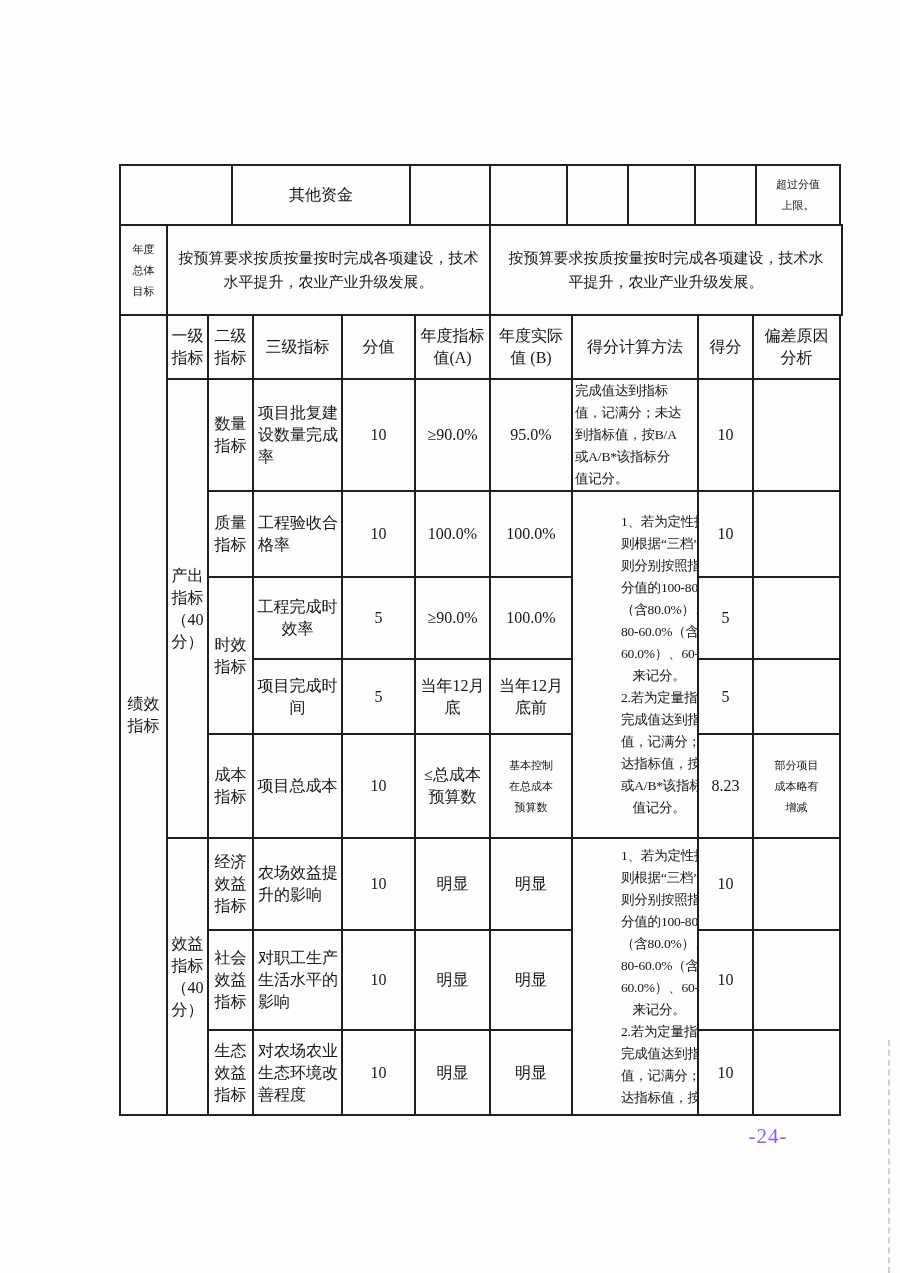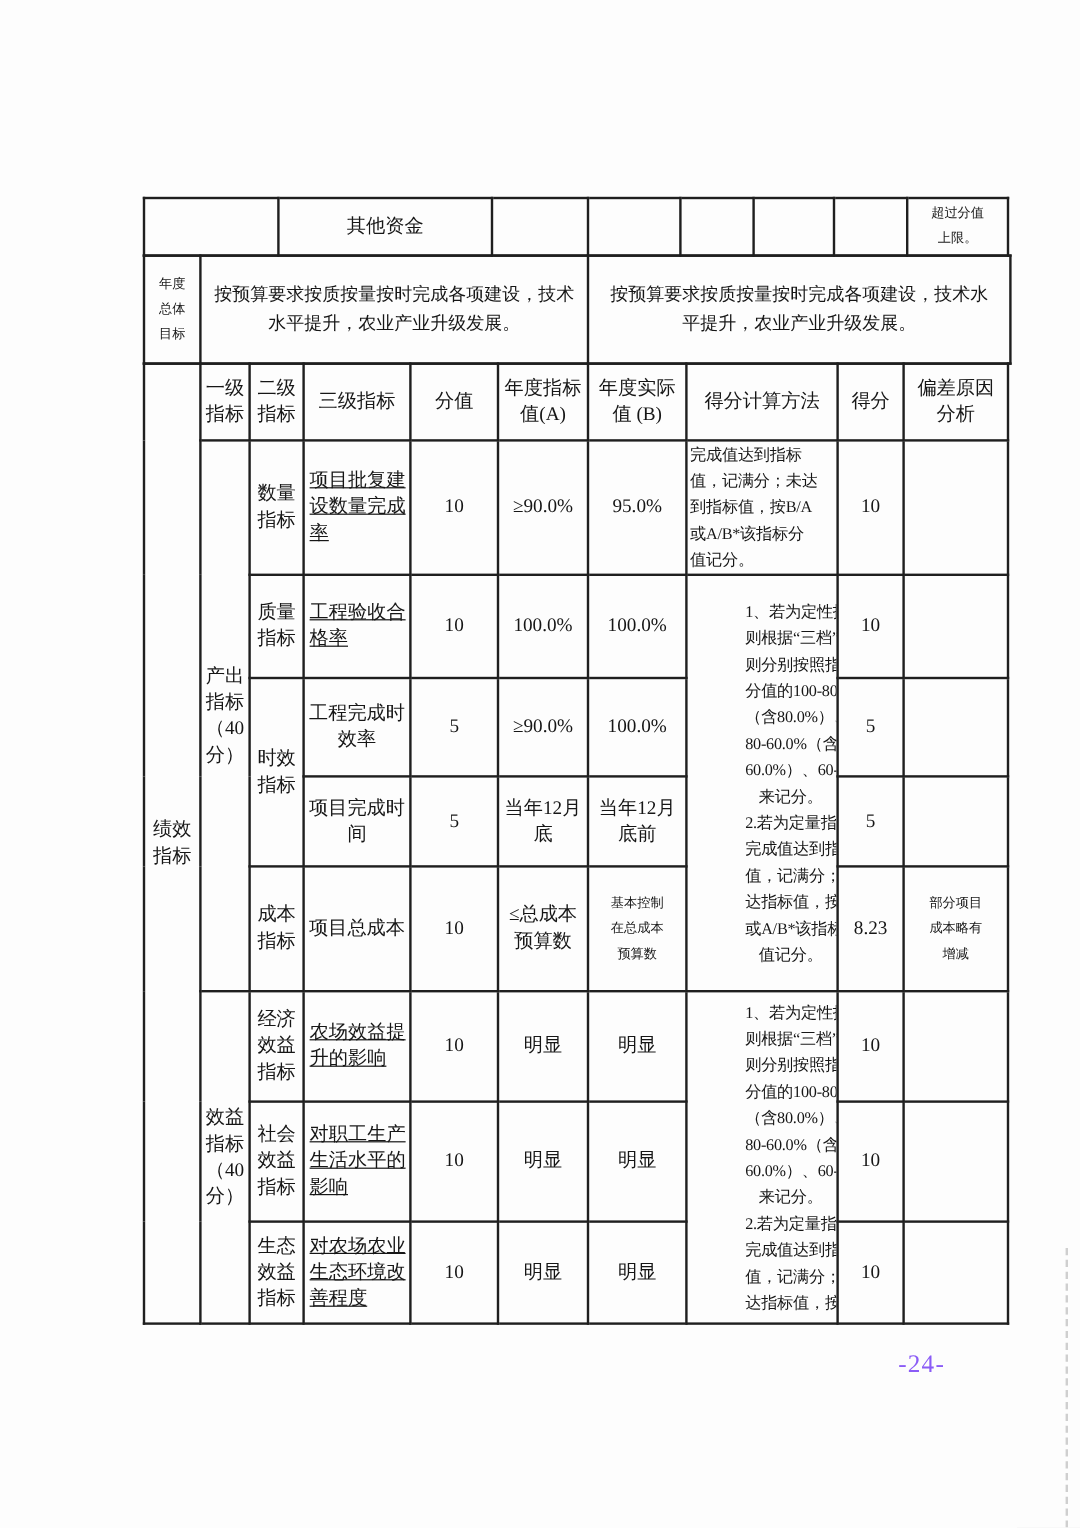--- a/index.html
+++ b/index.html
@@ -18,27 +18,27 @@
   td{
     border:2px solid #1f1f1f;
     padding:0;
     text-align:center;
     vertical-align:middle;
     font-size:16px;
     line-height:22px;
     white-space:pre;
     overflow:hidden;
   }
-  .ta-left{text-align:left;padding-left:4px;text-decoration:underline;}
+  .ta-left{text-align:left;padding-left:4px;}
   .goal-cell{font-size:15px;line-height:24px;}
   .method{font-size:13.5px;line-height:22px;letter-spacing:-0.2px;padding-left:48px;}
   .m-left{text-align:left;padding-left:2px;}
   .small2{font-size:11px;line-height:21px;}
   
-  tr.fr-row{height:48px;}
+  tr.fr-row{height:60px;}
   tr.goal-row{height:90px;}
   
   tr.hd{height:64px;}
   tr.r1{height:110px;}
   tr.r2{height:86px;margin-top:20px;}
   tr.r3{height:82px;}
   tr.r4{height:75px;}
   tr.r5{height:104px;}
   tr.r6{height:92px;}
   tr.r7{height:100px;}

